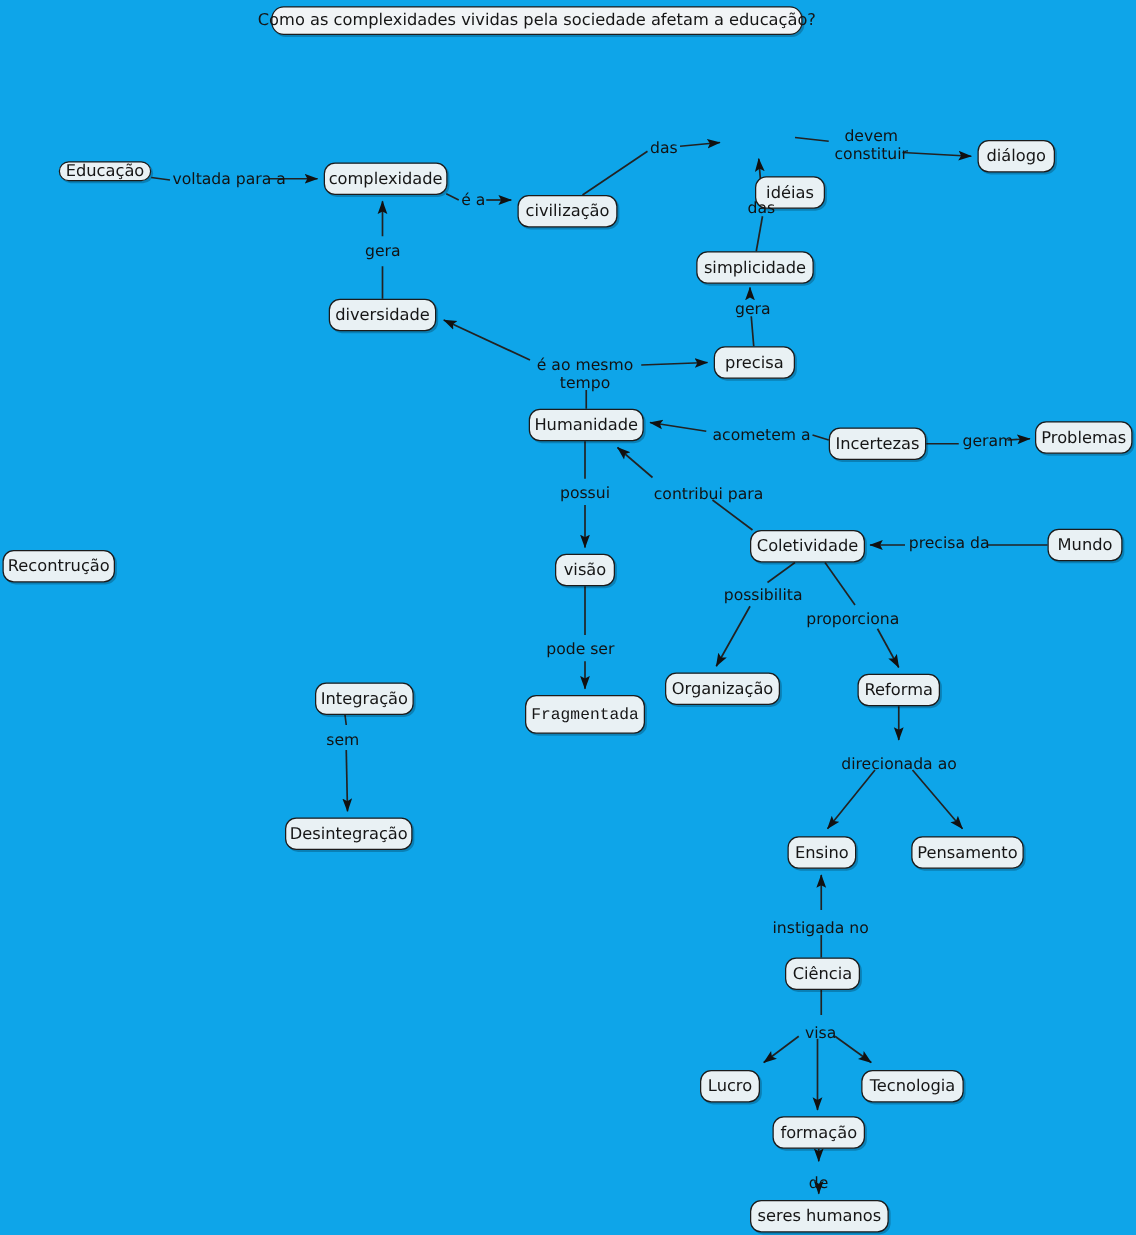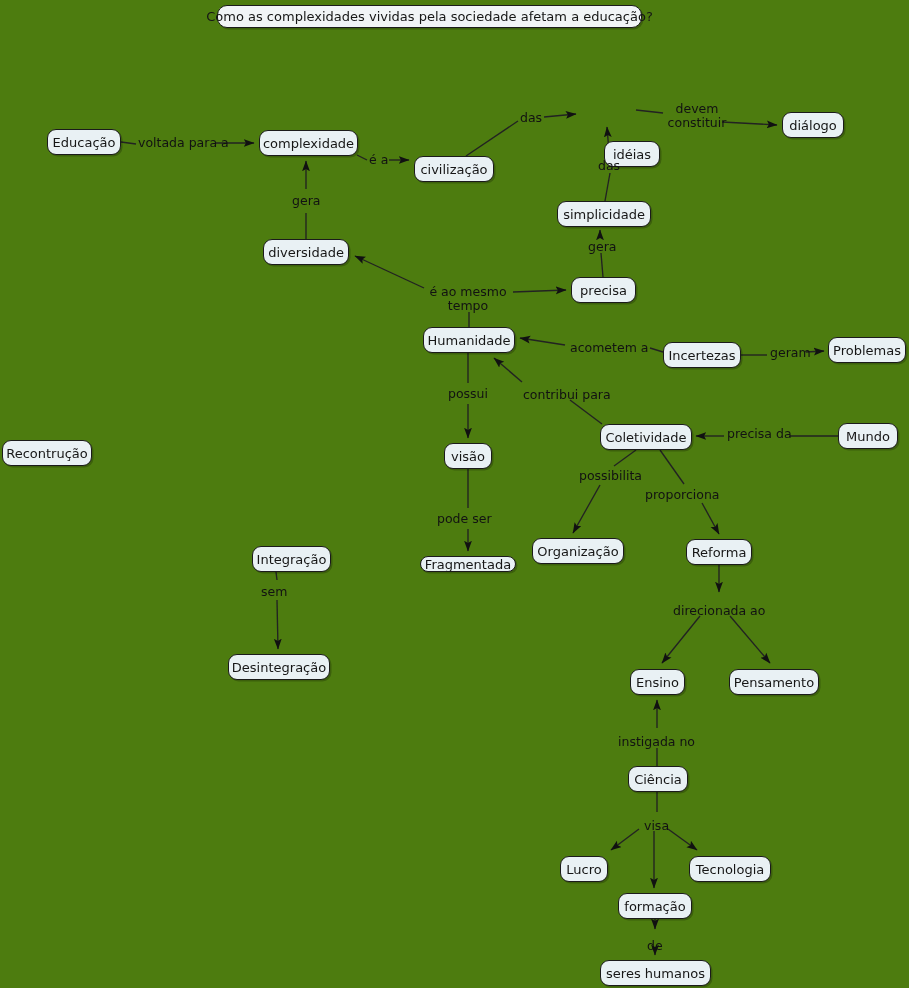--- a/index.html
+++ b/index.html
@@ -8,21 +8,21 @@
     padding: 0;
     background: #ffffff;
   }
   body {
     font-family: "DejaVu Sans", sans-serif;
   }
   #map {
     position: relative;
     width: 909px;
     height: 988px;
-    background: #4d7c0f;
+    background: #0ea5e9;
     overflow: hidden;
   }
   #edges {
     position: absolute;
     left: 0;
     top: 0;
     width: 909px;
     height: 988px;
     pointer-events: none;
   }
@@ -145,33 +145,33 @@
       <line x1="655" y1="919" x2="655" y2="929" marker-end="url(#ah)"></line>
       <line x1="655" y1="948" x2="655" y2="955" marker-end="url(#ah)"></line>
 
       <line x1="276" y1="572" x2="277" y2="580"></line>
       <line x1="277" y1="600" x2="278" y2="649" marker-end="url(#ah)"></line>
     </g>
   </svg>
 
   <div class="node title" style="left:217px; top:5px; width:425px; height:23px;">Como as complexidades vividas pela sociedade afetam a educação?</div>
 
-  <div class="node" style="left:47px; top:129px; width:74px; height:26px;">Educação</div>
+  <div class="node" style="left:47px; top:129px; width:74px; height:16px;">Educação</div>
   <div class="node" style="left:259px; top:130px; width:99px; height:26px;">complexidade</div>
   <div class="node" style="left:414px; top:156px; width:80px; height:26px;">civilização</div>
   <div class="node" style="left:604px; top:99px; width:56px; height:26px;margin-top:42px;">idéias</div>
   <div class="node" style="left:782px; top:112px; width:62px; height:26px;">diálogo</div>
   <div class="node" style="left:557px; top:201px; width:94px; height:26px;">simplicidade</div>
   <div class="node" style="left:571px; top:277px; width:65px; height:26px;">precisa</div>
   <div class="node" style="left:263px; top:239px; width:86px; height:26px;">diversidade</div>
   <div class="node" style="left:423px; top:327px; width:92px; height:26px;">Humanidade</div>
   <div class="node" style="left:663px; top:342px; width:78px; height:26px;">Incertezas</div>
   <div class="node" style="left:828px; top:337px; width:78px; height:26px;">Problemas</div>
   <div class="node" style="left:444px; top:443px; width:48px; height:26px;">visão</div>
-  <div class="node" style="left:420px; top:556px; width:96px; height:16px;">Fragmentada</div>
+  <div class="node" style="left:420px; top:556px; width:96px; height:31px;font-family:Liberation Mono, monospace;">Fragmentada</div>
   <div class="node" style="left:600px; top:424px; width:92px; height:26px;">Coletividade</div>
   <div class="node" style="left:838px; top:423px; width:60px; height:26px;">Mundo</div>
   <div class="node" style="left:532px; top:538px; width:92px; height:26px;">Organização</div>
   <div class="node" style="left:686px; top:539px; width:66px; height:26px;">Reforma</div>
   <div class="node" style="left:630px; top:669px; width:55px; height:26px;">Ensino</div>
   <div class="node" style="left:729px; top:669px; width:90px; height:26px;">Pensamento</div>
   <div class="node" style="left:628px; top:766px; width:60px; height:26px;">Ciência</div>
   <div class="node" style="left:560px; top:856px; width:48px; height:26px;">Lucro</div>
   <div class="node" style="left:689px; top:856px; width:82px; height:26px;">Tecnologia</div>
   <div class="node" style="left:618px; top:893px; width:74px; height:26px;">formação</div>

